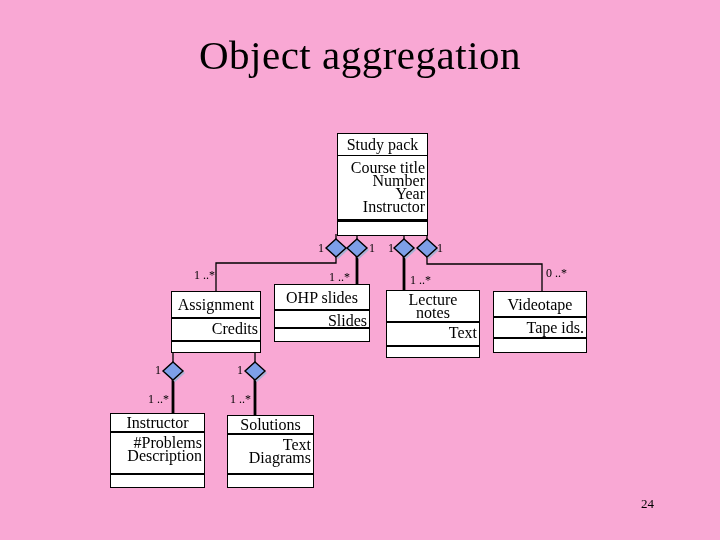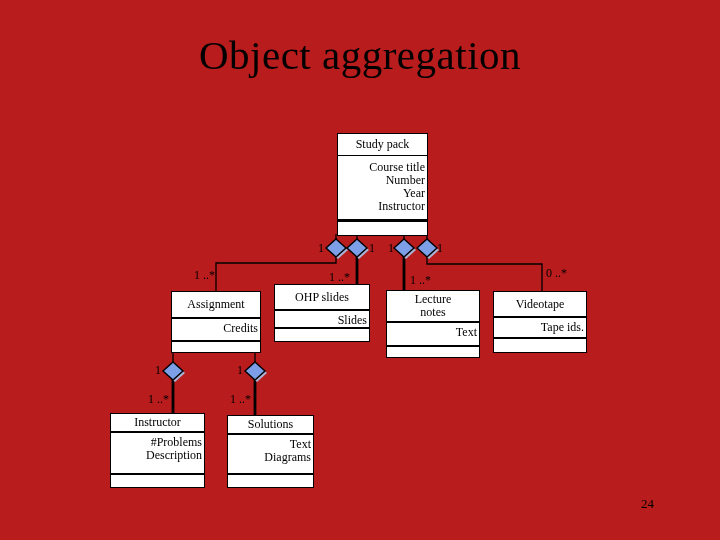--- a/index.html
+++ b/index.html
@@ -1,30 +1,30 @@
 <!DOCTYPE html>
 <html><head>
 <meta charset="utf-8">
 <style>
   html,body{margin:0;padding:0;background:#ffffff;}
   body{width:720px;height:540px;position:relative;overflow:hidden;
        font-family:"Liberation Serif", serif;color:#000;}
-  .slide{position:absolute;inset:0;background:#b91c1c;}
+  .slide{position:absolute;inset:0;background:#f9a8d4;}
   .slide-title{position:absolute;left:0;right:0;top:31px;margin:0;
        text-align:center;font-size:41px;font-weight:400;letter-spacing:0.5px;
        font-family:"Liberation Serif", serif;color:#000;}
   #connector-layer{position:absolute;left:0;top:0;width:720px;height:540px;}
   svg line, svg polyline{stroke:#000;fill:none;}
   .thin{stroke-width:1.3;}
   .thick{stroke-width:2.8;}
   .dmain{stroke:#000;stroke-width:1.4;}
   .dshadow{stroke:none;}
   .uml-box{position:absolute;border:1.5px solid #000;box-sizing:border-box;
        background:#fff;display:flex;flex-direction:column;
-       font-size:12px;line-height:13px;color:#000;}
+       font-size:16px;line-height:13px;color:#000;}
   .c-title{display:flex;align-items:center;justify-content:center;
        text-align:center;flex:0 0 auto;}
   .c-title.wrap{padding:0 16px;}
   .c-attrs{flex:1 1 auto;border-top:2px solid #000;padding:3px 2px 0 4px;
        text-align:right;}
   .c-ops{flex:0 0 auto;border-top:2px solid #000;}
   .sp .c-attrs{border-top-width:1px;padding-top:5px;}
   .sp .c-ops{border-top-width:3px;}
   .ind{padding-left:7px;}
   .label{position:absolute;font-size:12px;line-height:14px;

